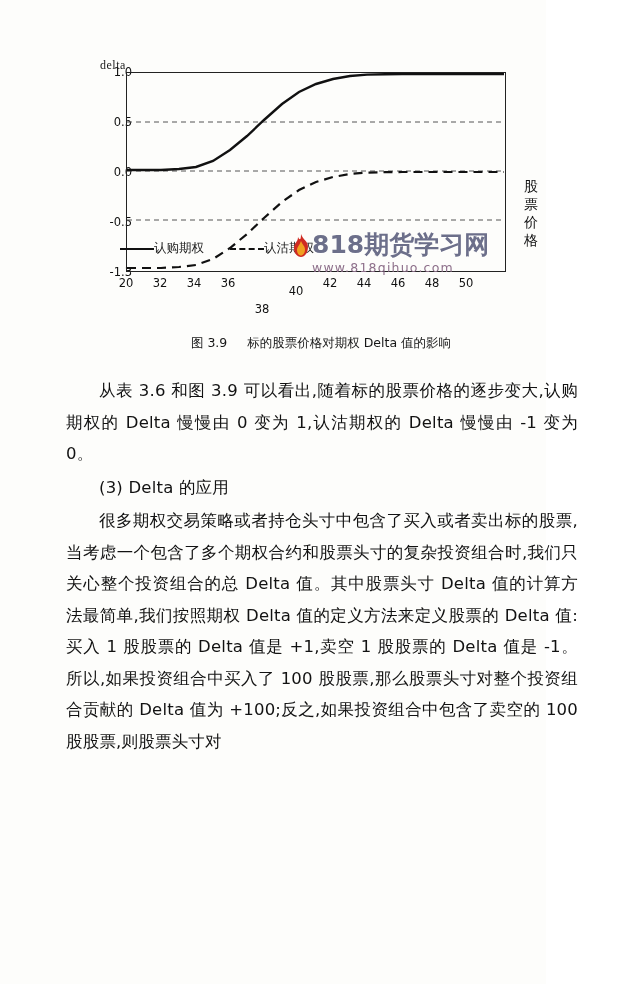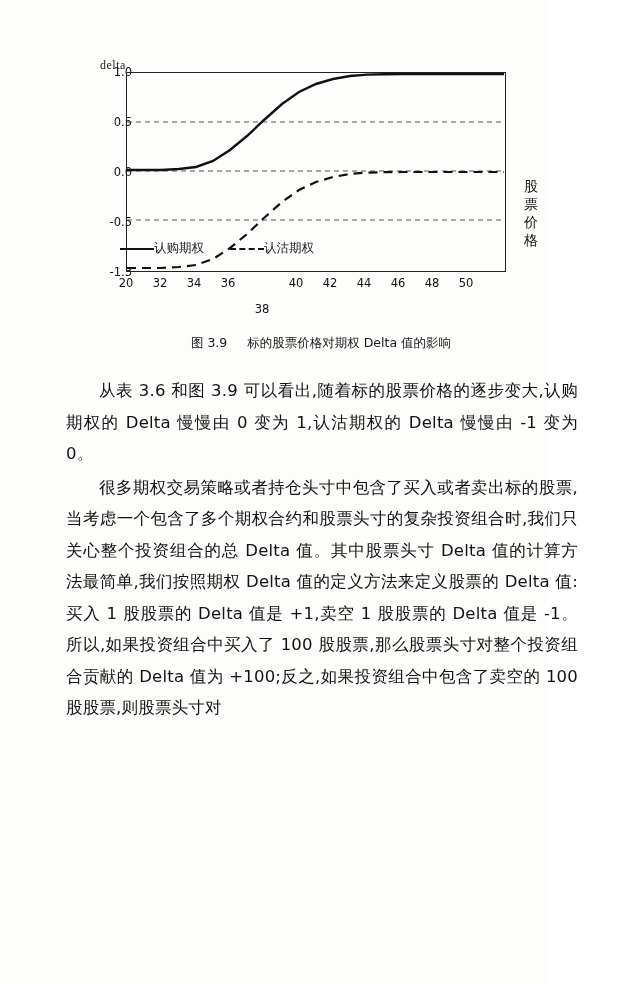--- a/index.html
+++ b/index.html
@@ -204,45 +204,54 @@
 
           <path fill="none" stroke="#111" stroke-width="2.2" stroke-dasharray="9,6" d="M0,195 L34,195 L52,194 L69,192 L86,186 L103,175 L120,161 L137,145 L155,129 L172,117 L189,109 L206,104 L223,101 L240,99.6 L258,99.2 L275,99 L310,99 L377,99"></path>
         </svg>
       </div>
 
       <div class="xtick" style="left:20px;  top:216px;">20</div>
       <div class="xtick" style="left:54px;  top:216px;">32</div>
       <div class="xtick" style="left:88px;  top:216px;">34</div>
       <div class="xtick" style="left:122px; top:216px;">36</div>
       <div class="xtick" style="left:156px; top:216px;margin-top:26px;">38</div>
-      <div class="xtick" style="left:190px; top:216px;text-align:center;">40</div>
+      <div class="xtick" style="left:190px; top:224px;text-align:center;">40</div>
       <div class="xtick" style="left:224px; top:216px;">42</div>
       <div class="xtick" style="left:258px; top:216px;">44</div>
       <div class="xtick" style="left:292px; top:216px;">46</div>
       <div class="xtick" style="left:326px; top:216px;">48</div>
       <div class="xtick" style="left:360px; top:216px;">50</div>
     </div>
 
     <div class="legend">
       <div class="item">
         <span class="swatch-solid"></span>
         <span>认购期权</span>
       </div>
       <div class="item">
         <span class="swatch-dash"></span>
         <span>认沽期权</span>
       </div>
     </div>
 
+    <div class="watermark">
+      <svg class="wm-flame" viewBox="0 0 22 24">
+        <path d="M11 0 C13 6 18 7 18 13 C18 19 14.5 23 11 23 C7.5 23 4 19.5 4 14 C4 9 8 8 8 3 C9.5 6 11 7 11 0 Z" fill="#cf2b22"></path>
+        <path d="M11 7 C12.5 11 15 12 15 15.5 C15 19 13 21.5 11 21.5 C9 21.5 7 19.5 7 16 C7 13 9.5 11.5 11 7 Z" fill="#f0a020"></path>
+      </svg>
+      <div class="wm-main">818期货学习网</div>
+      <div class="wm-sub">www.818qihuo.com</div>
+    </div>
 
     <div class="figcaption">
       <span>图 3.9</span>
       <span class="sp"></span>
       <span>标的股票价格对期权 Delta 值的影响</span>
     </div>
   </div>
 
   <div class="body">
     <p class="indent">从表 3.6 和图 3.9 可以看出,随着标的股票价格的逐步变大,认购期权的 Delta 慢慢由 0 变为 1,认沽期权的 Delta 慢慢由 -1 变为 0。</p>
+    <p class="indent">(3) Delta 的应用</p>
     <p class="indent">很多期权交易策略或者持仓头寸中包含了买入或者卖出标的股票,当考虑一个包含了多个期权合约和股票头寸的复杂投资组合时,我们只关心整个投资组合的总 Delta 值。其中股票头寸 Delta 值的计算方法最简单,我们按照期权 Delta 值的定义方法来定义股票的 Delta 值:买入 1 股股票的 Delta 值是 +1,卖空 1 股股票的 Delta 值是 -1。所以,如果投资组合中买入了 100 股股票,那么股票头寸对整个投资组合贡献的 Delta 值为 +100;反之,如果投资组合中包含了卖空的 100 股股票,则股票头寸对</p>
   </div>
 
 </div>
 
 </body></html>

